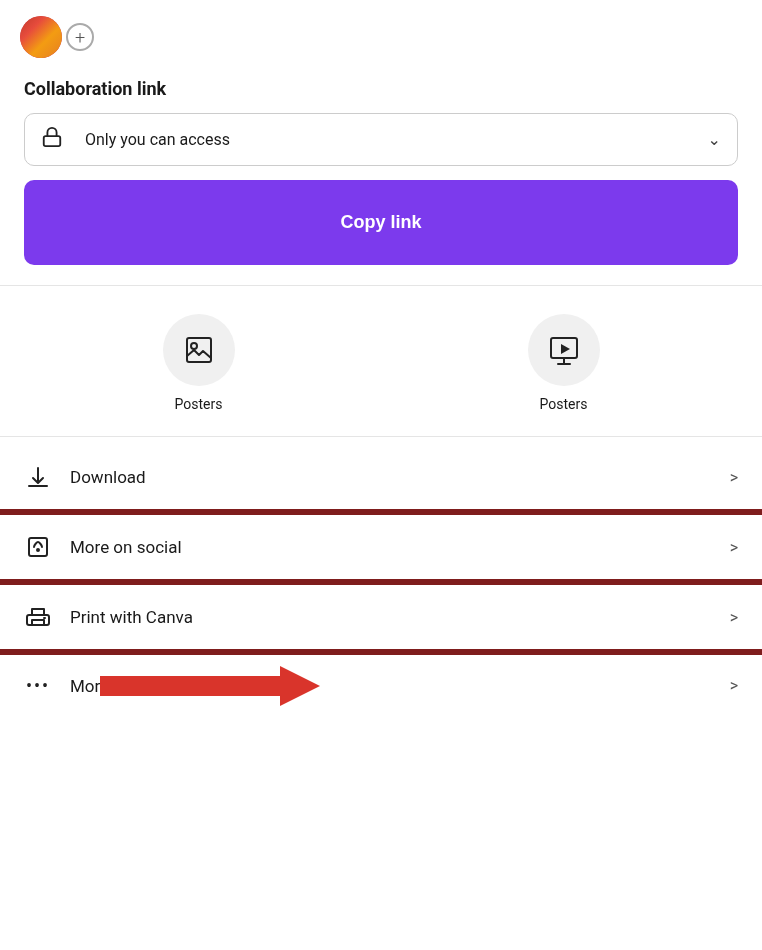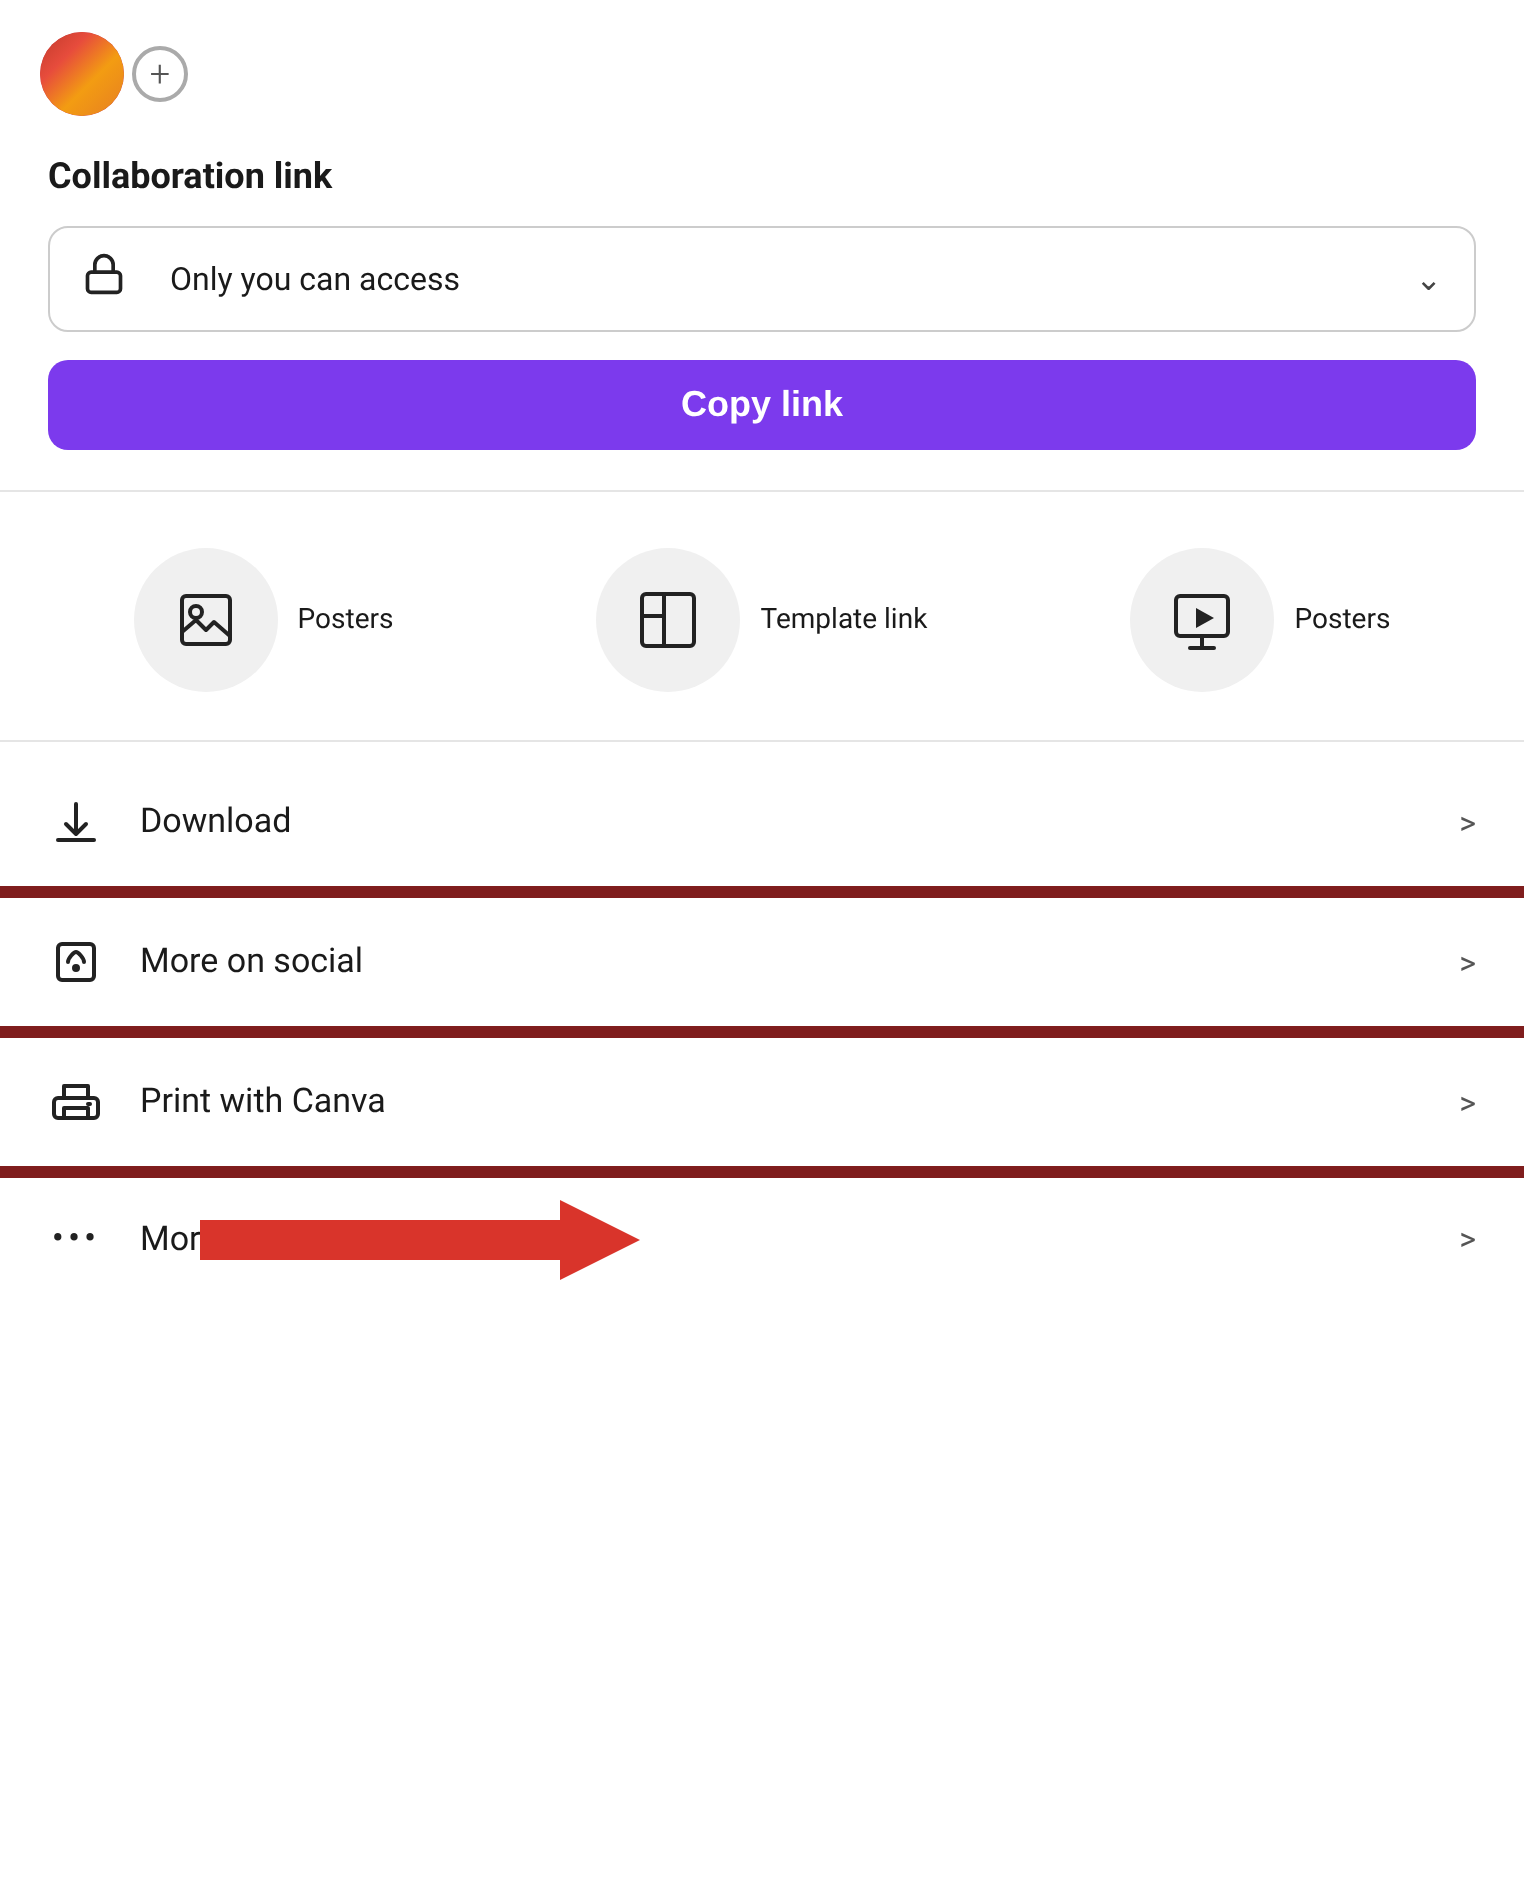--- a/index.html
+++ b/index.html
@@ -100,42 +100,42 @@
       font-size: 16px;
       color: #444;
     }
 
     .copy-link-btn {
       width: 100%;
       background: #7c3aed;
       color: white;
       border: none;
       border-radius: 10px;
-      padding: 12px;
+      padding: 32px;
       font-size: 18px;
       font-weight: 600;
       cursor: pointer;
       text-align: center;
     }
 
     .divider {
       height: 1px;
       background: #e5e5e5;
       margin: 0 0;
     }
 
     .share-options-grid {
       display: flex;
       justify-content: space-around;
       padding: 28px 16px 24px 16px;
     }
 
     .share-option {
       display: flex;
-      flex-direction: row;
+      flex-direction: column;
       align-items: center;
       gap: 10px;
       cursor: pointer;
     }
 
     .share-option-icon-circle {
       width: 72px;
       height: 72px;
       border-radius: 50%;
       background: #f0f0f0;
@@ -237,30 +237,20 @@
     <div class="share-option-icon-circle">
       <svg viewBox="0 0 32 32" fill="none" stroke="#222" stroke-width="2" stroke-linecap="round" stroke-linejoin="round">
         <rect x="4" y="4" width="24" height="24" rx="2"></rect>
         <circle cx="11" cy="12" r="3"></circle>
         <path d="M4 22 l7-6 5 5 4-4 8 7"></path>
       </svg>
     </div>
     <span class="share-option-label">Posters</span>
   </div>
 
-  <div class="share-option">
-    <div class="share-option-icon-circle">
-      <svg viewBox="0 0 32 32" fill="none" stroke="#222" stroke-width="2" stroke-linecap="round" stroke-linejoin="round">
-        <rect x="3" y="3" width="26" height="26" rx="2"></rect>
-        <line x1="14" y1="3" x2="14" y2="29"></line>
-        <line x1="3" y1="14" x2="14" y2="14"></line>
-      </svg>
-    </div>
-    <span class="share-option-label">Template link</span>
-  </div>
 
   <div class="share-option">
     <div class="share-option-icon-circle">
       <svg viewBox="0 0 32 32" fill="none" stroke="#222" stroke-width="2" stroke-linecap="round" stroke-linejoin="round">
         <rect x="3" y="4" width="26" height="20" rx="2"></rect>
         <line x1="16" y1="24" x2="16" y2="30"></line>
         <line x1="10" y1="30" x2="22" y2="30"></line>
         <polygon points="13,10 13,20 22,15" fill="#222" stroke="none"></polygon>
       </svg>
     </div>

